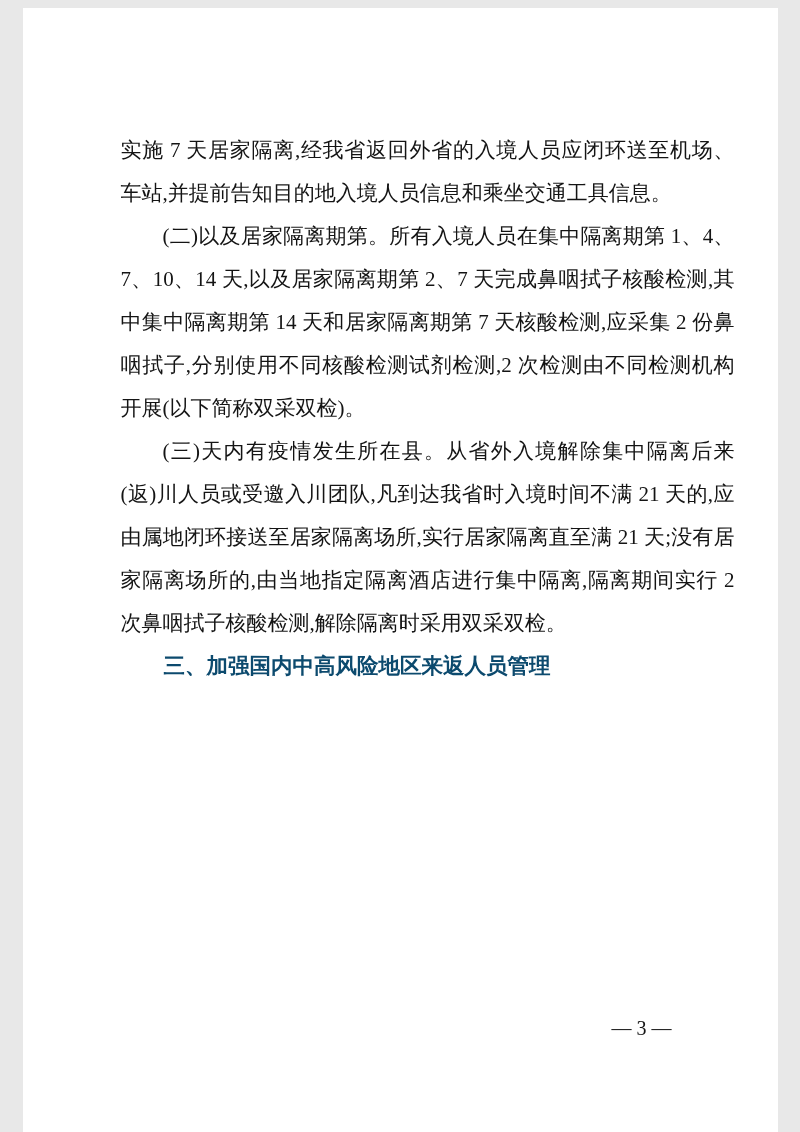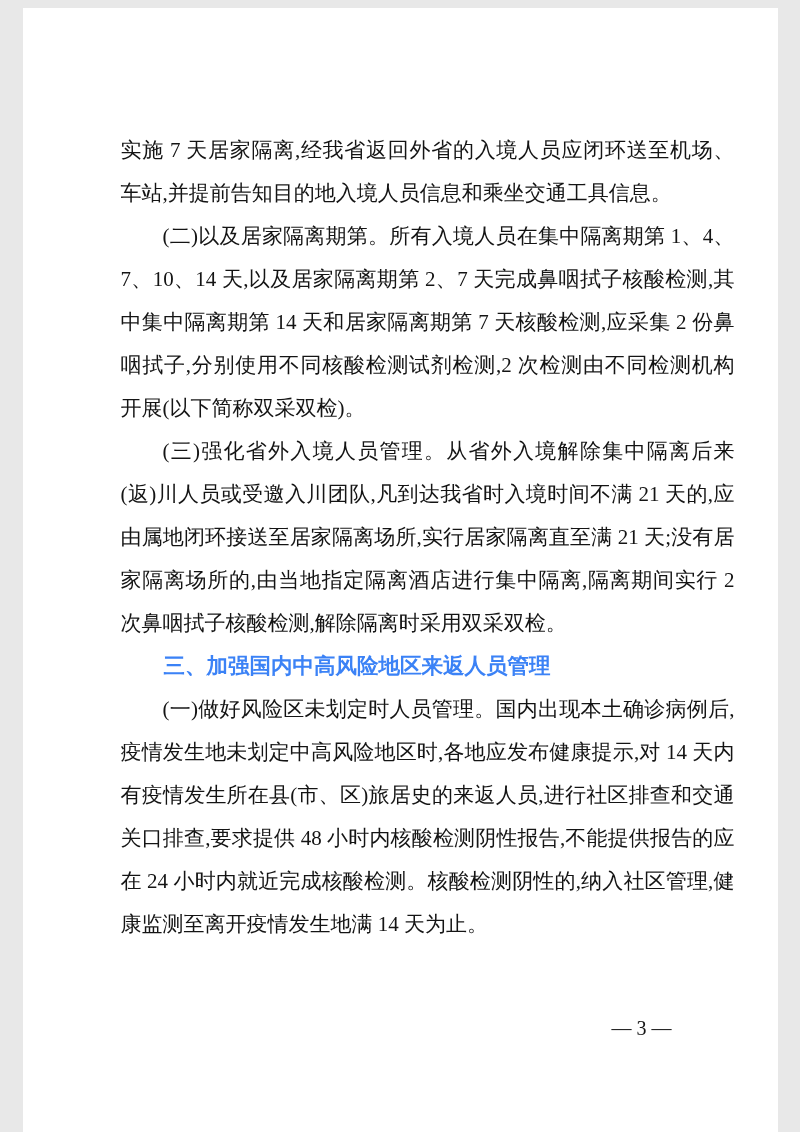--- a/index.html
+++ b/index.html
@@ -40,21 +40,21 @@
     font-family: "Liberation Serif", "DejaVu Serif", serif;
   }
   .section-heading {
     margin: 0;
     padding: 0;
     text-indent: 2em;
     font-family: "Liberation Sans", "DejaVu Sans", sans-serif;
     font-weight: 700;
     font-size: 21.5px;
     line-height: 43px;
-    color: #3b82f6;
+    color: #0c4a6e;
   }
   .page-footer {
     position: absolute;
     top: 1005px;
     right: 106px;
     font-family: "Liberation Serif", "DejaVu Serif", serif;
     font-size: 20px;
     line-height: 30px;
     color: #141414;
   }
@@ -62,23 +62,22 @@
 </head>
 <body>
 
 <div class="page">
   <div class="content">
 
     <p class="para">实施 7 天居家隔离,经我省返回外省的入境人员应闭环送至机场、车站,并提前告知目的地入境人员信息和乘坐交通工具信息。</p>
 
     <p class="para indent"><span class="lead">(二)以及居家隔离期第。</span><span>所有入境人员在集中隔离期第 1、4、7、10、14 天,以及居家隔离期第 2、7 天完成鼻咽拭子核酸检测,其中集中隔离期第 14 天和居家隔离期第 7 天核酸检测,应采集 2 份鼻咽拭子,分别使用不同核酸检测试剂检测,2 次检测由不同检测机构开展(以下简称双采双检)。</span></p>
 
-    <p class="para indent"><span class="lead">(三)强化省外入境人员管理。</span><span>从省外入境解除集中隔离后来(返)川人员或受邀入川团队,凡到达我省时入境时间不满 21 天的,应由属地闭环接送至居家隔离场所,实行居家隔离直至满 21 天;没有居家隔离场所的,由当地指定隔离酒店进行集中隔离,隔离期间实行 2 次鼻咽拭子核酸检测,解除隔离时采用双采双检。</span></p>
+    <p class="para indent"><span class="lead">(三)天内有疫情发生所在县。</span><span>从省外入境解除集中隔离后来(返)川人员或受邀入川团队,凡到达我省时入境时间不满 21 天的,应由属地闭环接送至居家隔离场所,实行居家隔离直至满 21 天;没有居家隔离场所的,由当地指定隔离酒店进行集中隔离,隔离期间实行 2 次鼻咽拭子核酸检测,解除隔离时采用双采双检。</span></p>
 
     <h2 class="section-heading">三、加强国内中高风险地区来返人员管理</h2>
 
-    <p class="para indent"><span class="lead">(一)做好风险区未划定时人员管理。</span><span>国内出现本土确诊病例后,疫情发生地未划定中高风险地区时,各地应发布健康提示,对 14 天内有疫情发生所在县(市、区)旅居史的来返人员,进行社区排查和交通关口排查,要求提供 48 小时内核酸检测阴性报告,不能提供报告的应在 24 小时内就近完成核酸检测。核酸检测阴性的,纳入社区管理,健康监测至离开疫情发生地满 14 天为止。</span></p>
 
 
   </div>
 
   <div class="page-footer">— 3 —</div>
 </div>
 
 </body></html>

